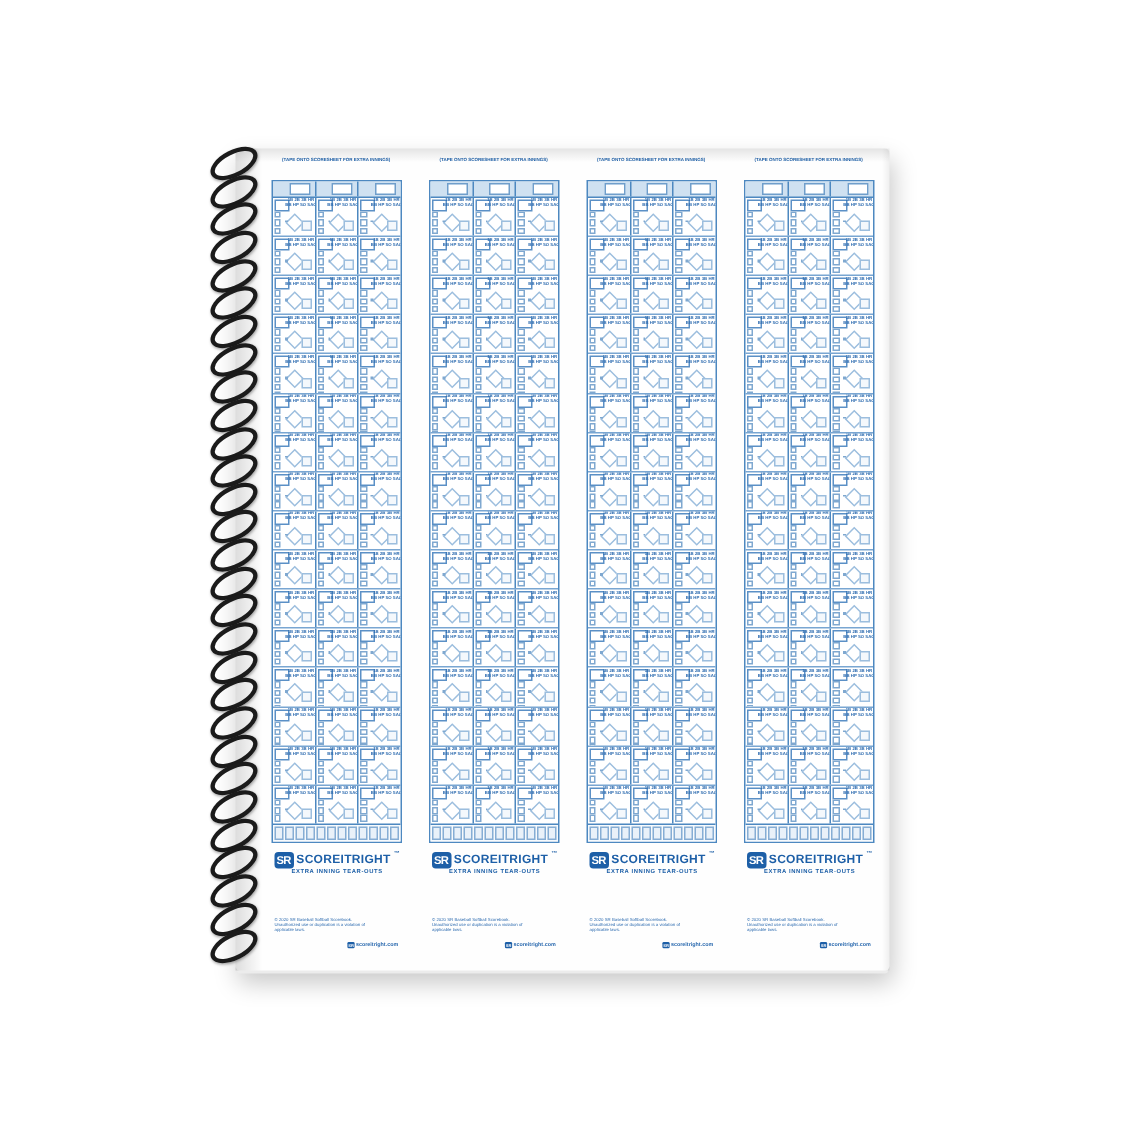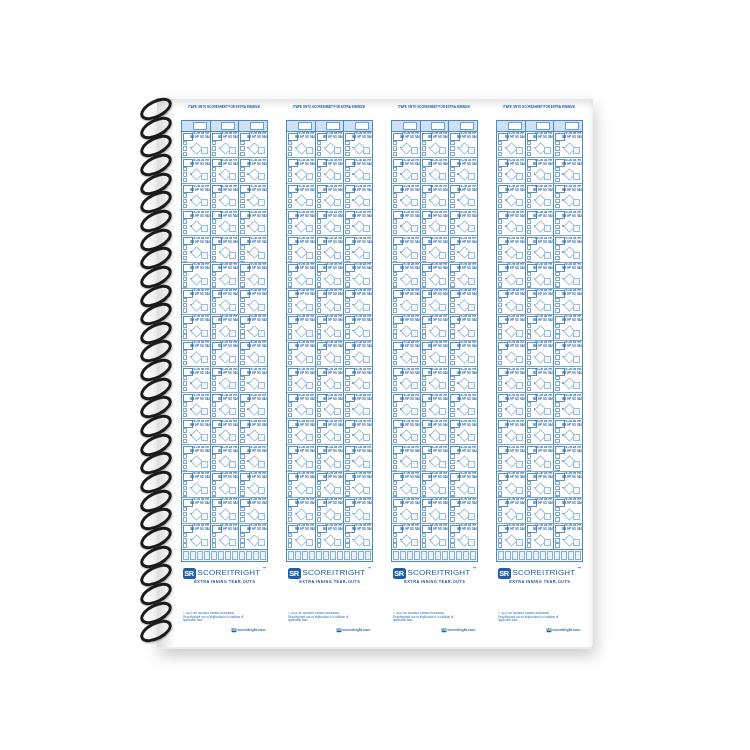--- a/index.html
+++ b/index.html
@@ -66,21 +66,21 @@
 
   .tear{height:12px;border-top:1.3px solid #4d88c0;display:flex;gap:1px;
         padding:1.2px;box-sizing:border-box;background:#f7fafd;}
   .tear-box{flex:1;border:0.7px solid #86add4;background:#e9f1f9;}
 
   
   .logo-row{margin-top:6px;display:flex;align-items:flex-start;justify-content:center;gap:2px;}
   .sr-box{width:13px;height:10.5px;background:#1d5fa7;border-radius:2.5px;
           display:flex;align-items:center;justify-content:center;
           color:#fff;font-weight:bold;font-size:7.5px;letter-spacing:-0.5px;}
-  .logo-name{font-size:8px;font-weight:400;color:#1d5fa7;letter-spacing:0.2px;
+  .logo-name{font-size:8px;font-weight:700;color:#1d5fa7;letter-spacing:0.2px;
              line-height:10.5px;white-space:nowrap;}
   .logo-tm{font-size:4px;font-weight:bold;color:#1d5fa7;position:relative;top:-2px;}
   .tagline{height:6px;display:flex;justify-content:center;overflow:visible;margin-top:0.5px;}
   .tagline-in{display:inline-block;font-size:6.5px;font-weight:bold;color:#1d5fa7;
               letter-spacing:0.7px;white-space:nowrap;transform:scale(0.6);
               transform-origin:center top;}
 
   .legal{margin-top:27px;padding-left:2px;height:12px;overflow:visible;}
   .legal-in{font-size:6px;line-height:7px;color:#2e6cb0;white-space:nowrap;
             transform:scale(0.48);transform-origin:top left;}

